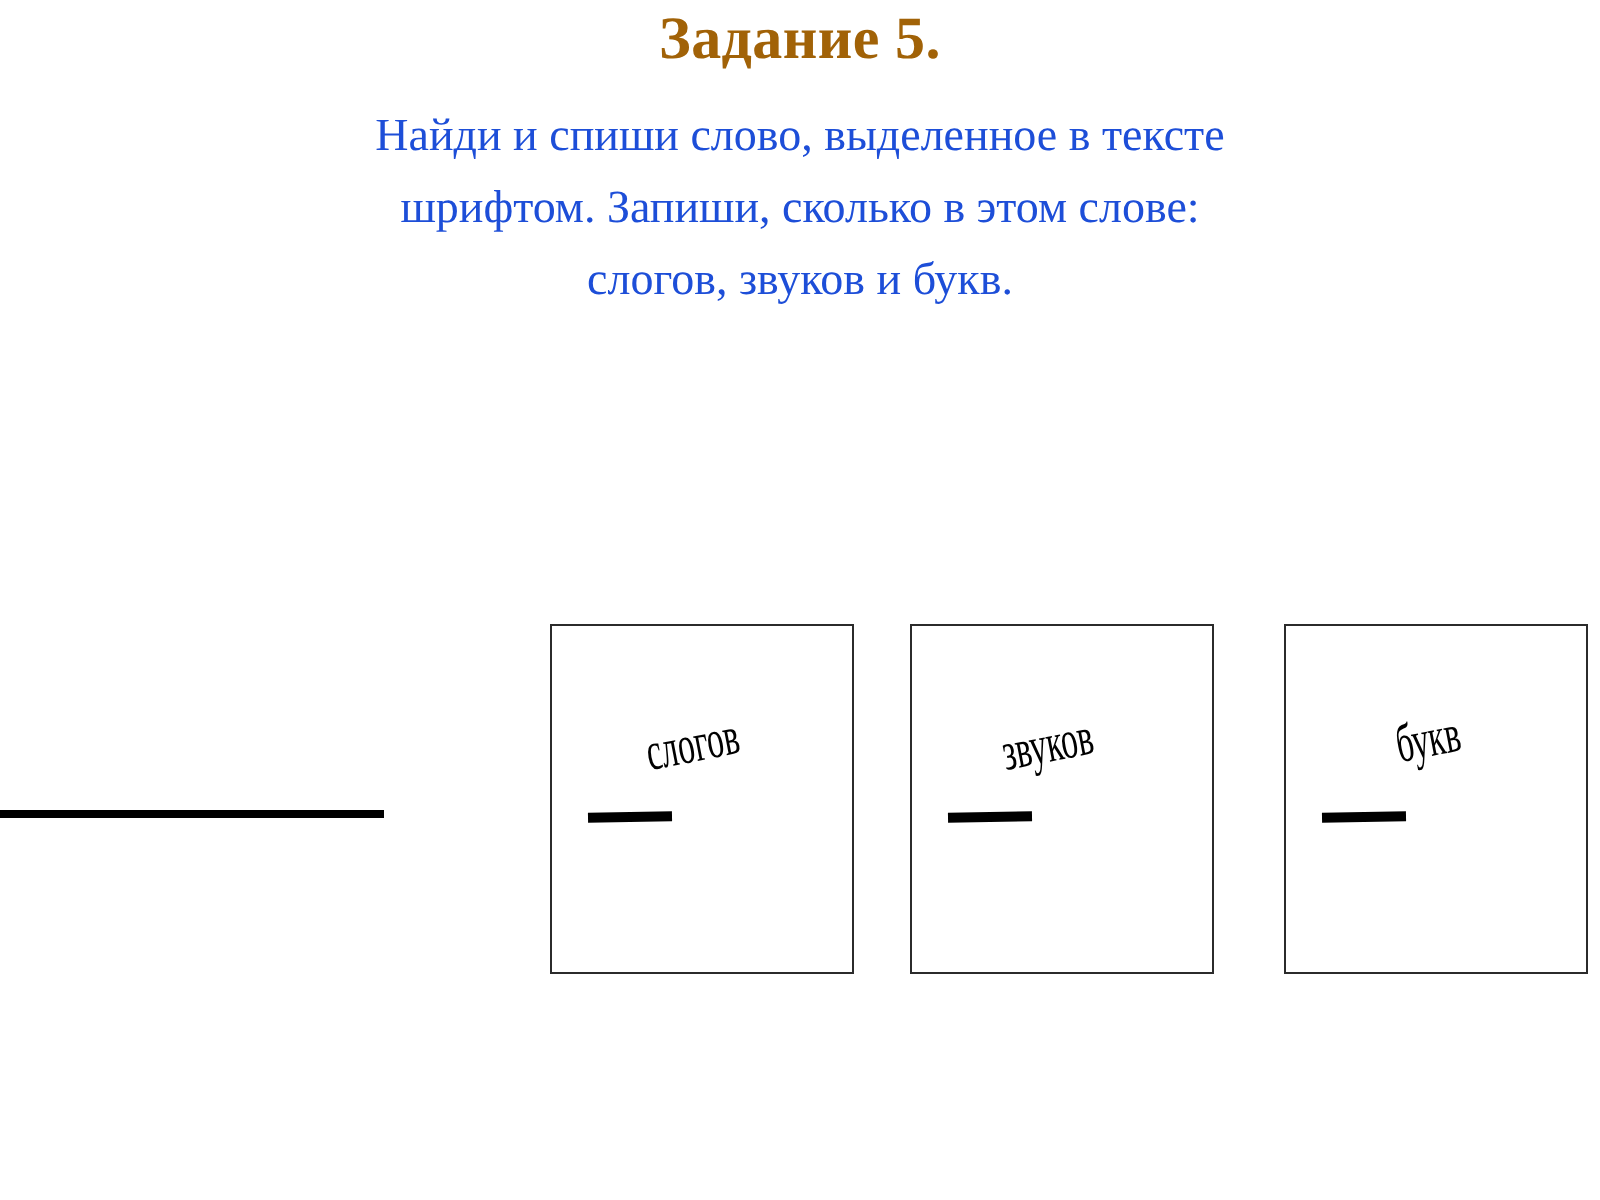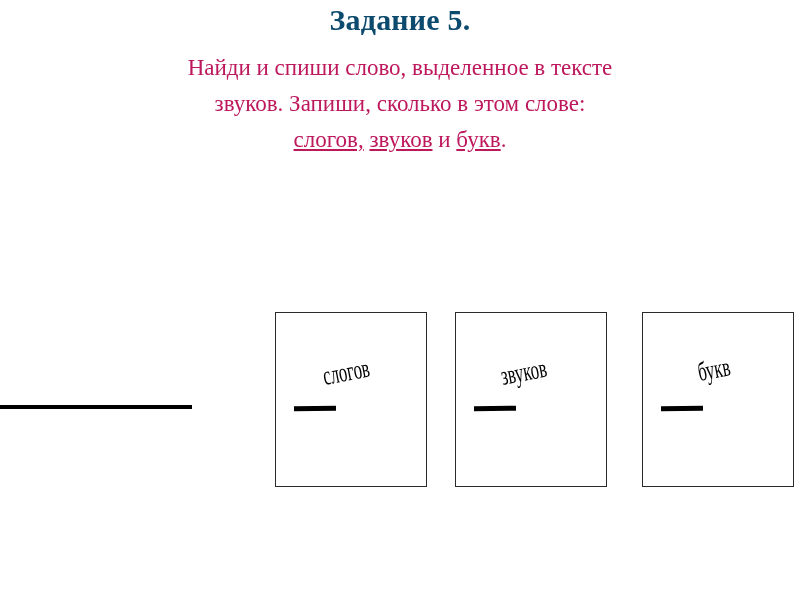--- a/index.html
+++ b/index.html
@@ -26,47 +26,46 @@
     position: absolute;
     left: 0;
     top: 2px;
     width: 800px;
     text-align: center;
     font-family: "Liberation Serif", "DejaVu Serif", serif;
     font-weight: bold;
     font-size: 30px;
     line-height: 36px;
     letter-spacing: 0.2px;
-    color: #0c4a6e;
+    color: #a16207;
     white-space: nowrap;
   }
 
   
   .body-block {
     position: absolute;
     left: 30px;
     top: 50px;
     width: 740px;
     text-align: center;
   }
   .body-line {
     font-family: "Liberation Serif", "DejaVu Serif", serif;
     font-size: 23px;
     line-height: 36px;
-    color: #be185d;
+    color: #1d4ed8;
     white-space: nowrap;
   }
   .body-line.bold-line {
     font-weight: bold;
   }
   .body-line .tail-period {
     font-weight: normal;
   }
   .u {
-    text-decoration: underline;
     text-underline-offset: 2px;
   }
 
   
   .answer-rule {
     position: absolute;
     left: 0px;
     top: 405px;
     width: 192px;
     height: 4px;
@@ -131,21 +130,21 @@
 <div id="slide">
 
   <div class="slide-title">Задание 5.</div>
 
   <div class="body-block">
 
     <div class="body-line">Найди и спиши слово, выделенное в тексте</div>
 
 
 
-    <div class="body-line">звуков. Запиши, сколько в этом слове:</div>
+    <div class="body-line">шрифтом. Запиши, сколько в этом слове:</div>
 
     <div class="body-line"><span class="u">слогов,</span><span> </span><span class="u">звуков</span><span> и </span><span class="u">букв</span><span>.</span></div>
   </div>
 
   <div class="answer-rule"></div>
 
   <div class="box box-1">
     <div class="box-inner">
       <div class="blank-dash"></div>
       <div class="box-caption">слогов</div>

